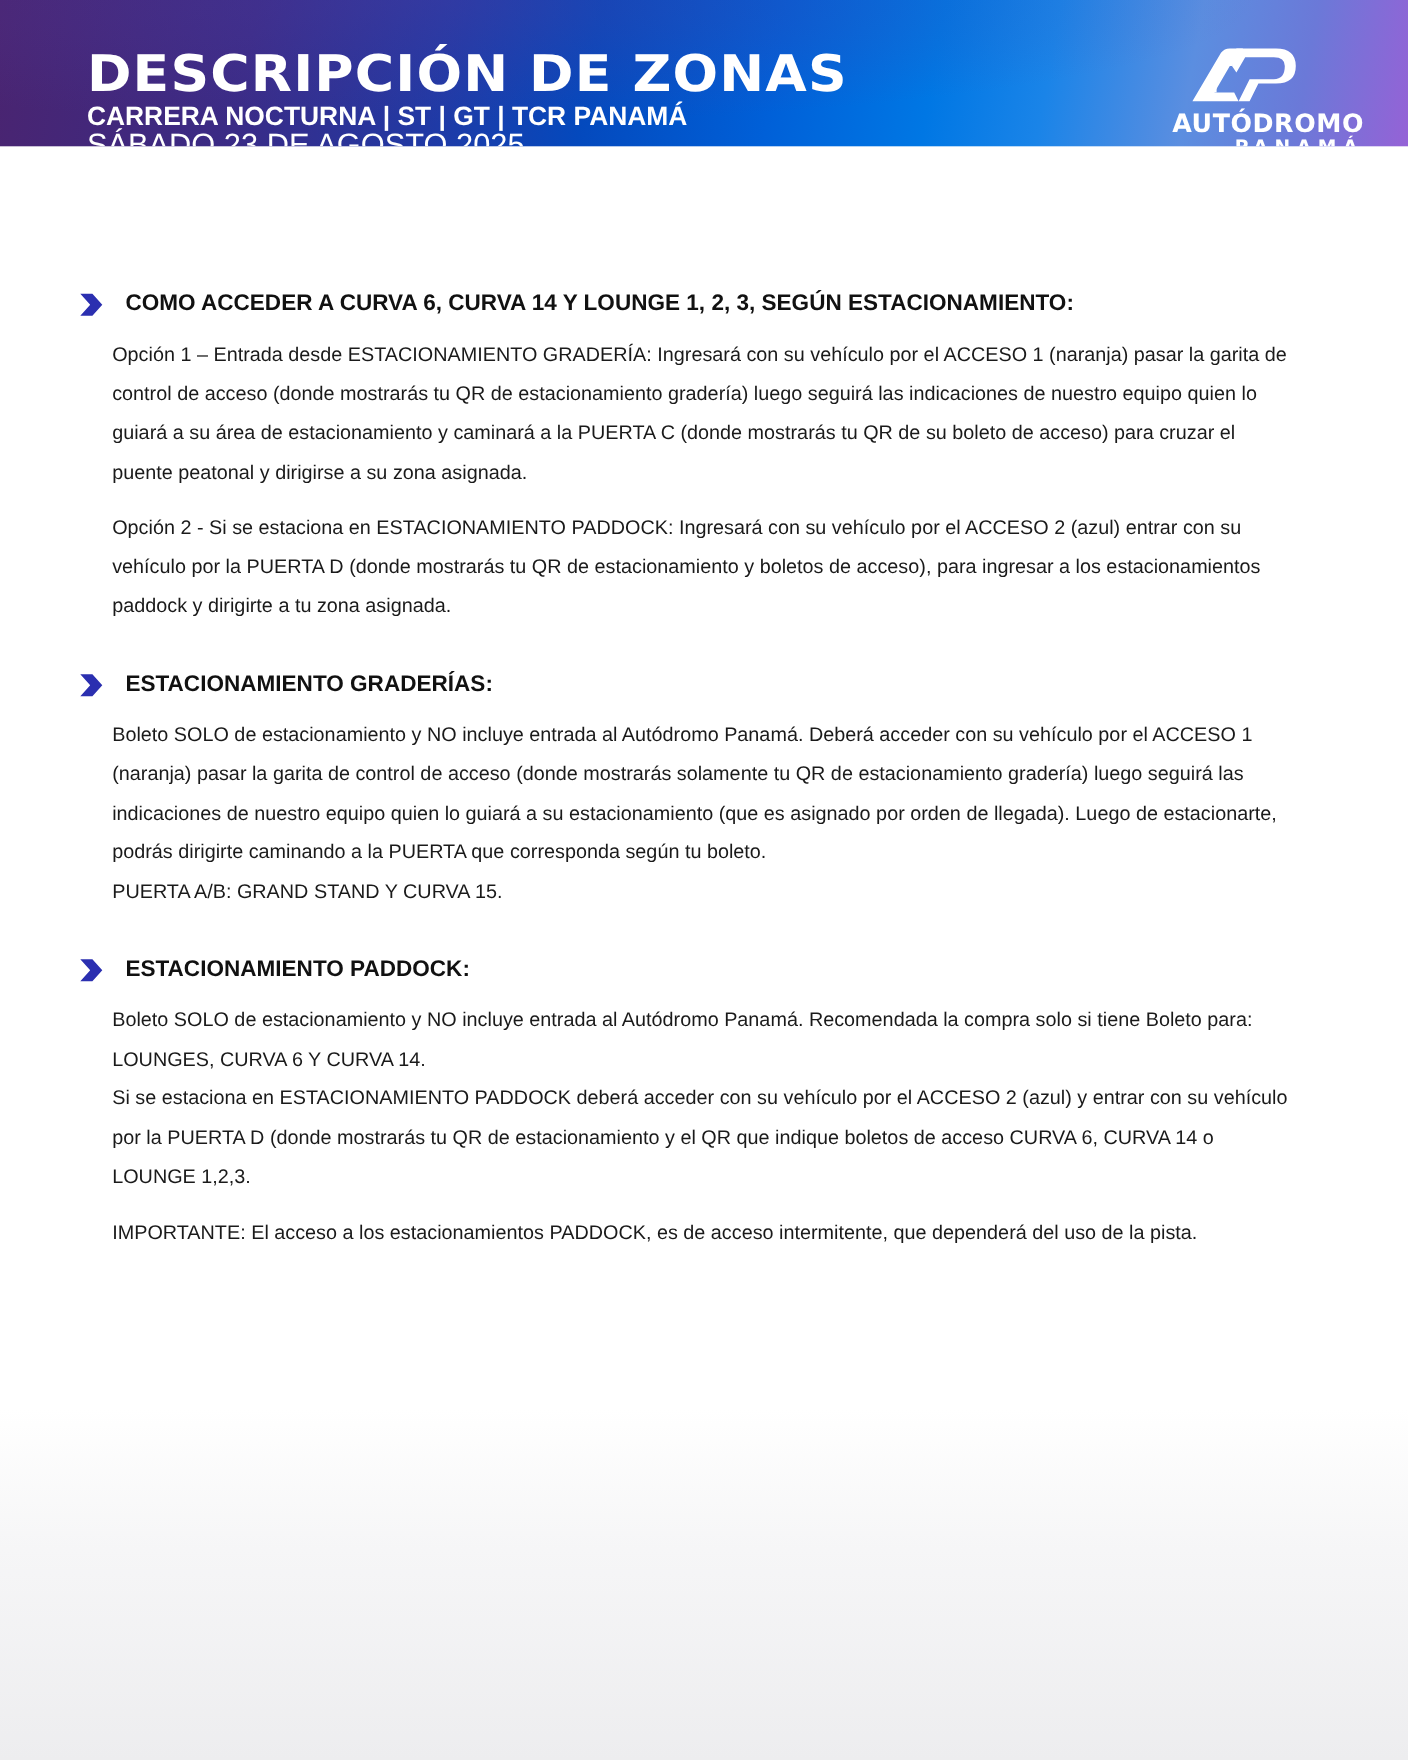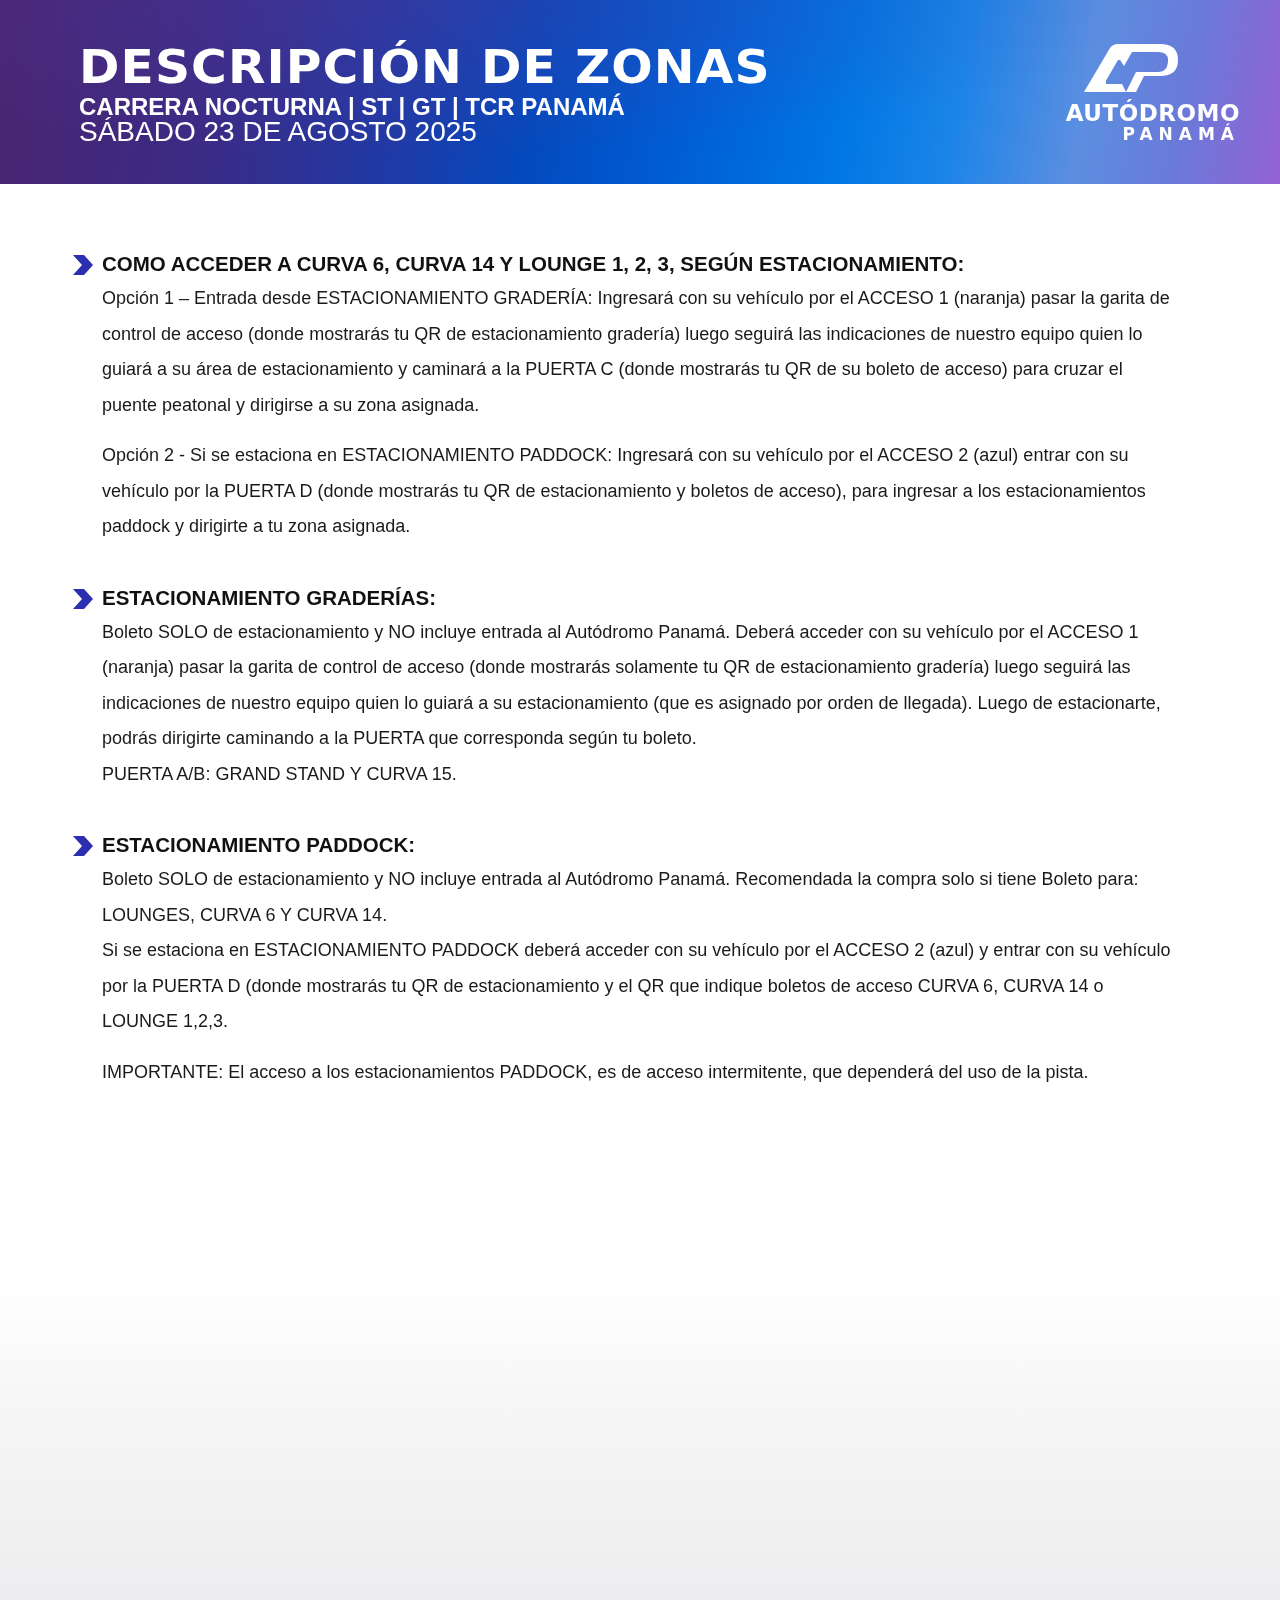--- a/index.html
+++ b/index.html
@@ -4,21 +4,21 @@
 <style>
   html, body { margin: 0; padding: 0; }
   body {
     width: 1280px; height: 1600px; overflow: hidden;
     font-family: "Liberation Sans", "DejaVu Sans", sans-serif;
     background: linear-gradient(180deg, #ffffff 0%, #ffffff 80%, #f6f6f7 88%, #ededef 100%);
     color: #111111;
     position: relative;
   }
   .header {
-    position: absolute; left: 0; top: 0; width: 1280px; height: 184px;
+    position: absolute; left: 0; top: 0; width: 1280px; height: 133px;
     background:
       linear-gradient(100deg, #4a2470 0%, #3a2b86 18%, #1f3aa6 32%, #0449bd 42%, #0060d8 55%, #0077e4 66%, #1a84e8 74%, #5b8ee0 84%, #6b79d8 92%, #9562d6 100%);
     overflow: hidden;
   }
   .header::after {
     content: ""; position: absolute; inset: 0;
     background: radial-gradient(ellipse at 30% 0%, rgba(80,60,160,0.35), rgba(0,0,0,0) 60%);
     pointer-events: none;
   }
   .title {
@@ -46,21 +46,21 @@
   }
   .logo-sub {
     position: absolute; left: 0; top: 82px; width: 220px; text-align: right;
     font-family: "DejaVu Sans", sans-serif; font-weight: bold; font-size: 17px;
     color: #ffffff; letter-spacing: 6px;
   }
   .content { position: absolute; left: 102px; top: 246px; width: 1080px; }
   .section { position: relative; margin-bottom: 35px; }
   .section-heading {
     font-family: "Liberation Sans", sans-serif; font-weight: bold;
-    font-size: 20.5px; line-height: 35px; color: #111111; margin: 0;
+    font-size: 20.5px; line-height: 35px; color: #111111; margin: 12px;
   }
   .chevron { position: absolute; left: -30px; top: 8px; width: 22px; height: 22px; }
   .para {
     font-family: "Liberation Sans", sans-serif; font-size: 18px; line-height: 35.5px;
     color: #1a1a1a; margin: 0;
   }
   .para + .para.gap { margin-top: 15px; }
 </style>
 </head>
 <body>

